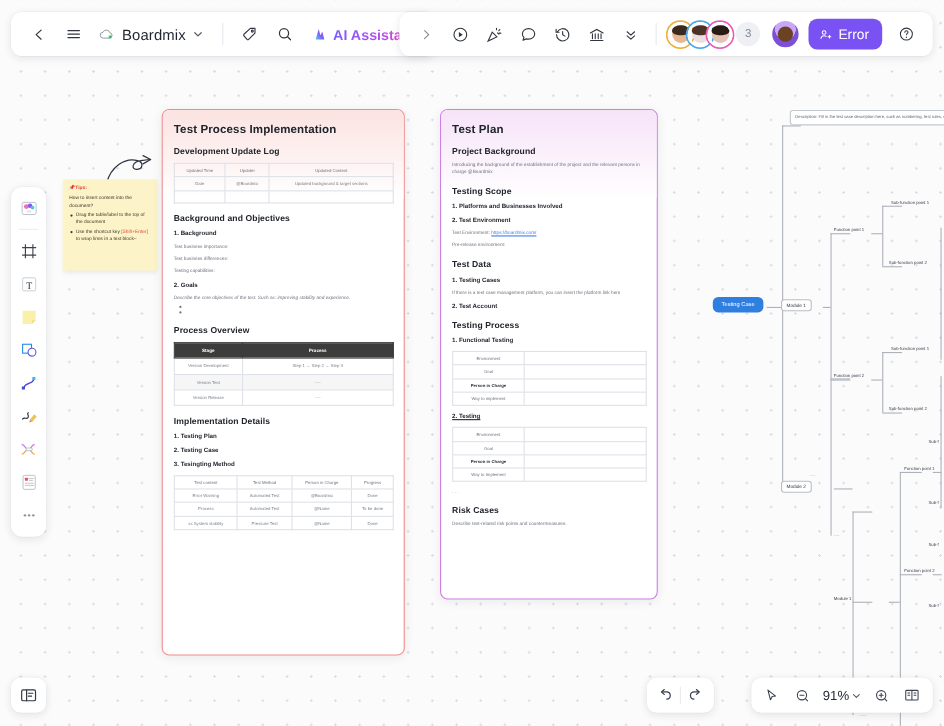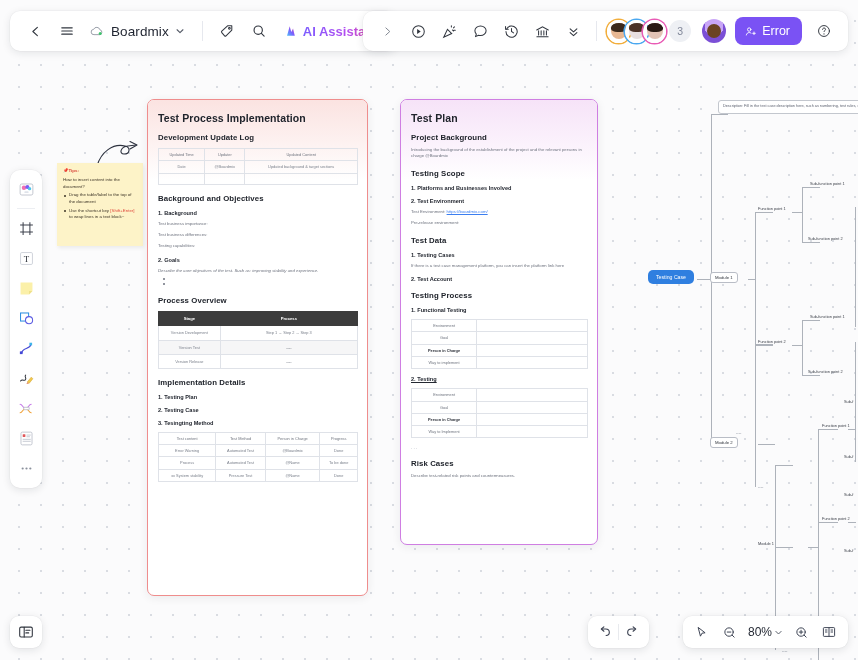--- a/index.html
+++ b/index.html
@@ -757,21 +757,21 @@
     </svg>
   </div>
   <div class="zg-btn">
     <svg width="15" height="15" viewBox="0 0 20 20" fill="none" stroke="#3a4050" stroke-width="1.3" stroke-linecap="round">
       <circle cx="9.4" cy="9.4" r="5.6"></circle>
         <path d="M7 9.4h4.8"></path>
         <path d="M13.6 13.6l2.6 2.6"></path>
     </svg>
   </div>
   <div class="zoom-level">
-    <span>80%</span>
+    <span>91%</span>
     <span>
       <svg width="9" height="9" viewBox="0 0 12 12" fill="none" stroke="#545a66" stroke-width="1.3" stroke-linecap="round" stroke-linejoin="round">
           <path d="M2.5 4.5L6 8l3.5-3.5"></path>
         </svg>
     </span>
   </div>
   <div class="zg-btn">
     <svg width="15" height="15" viewBox="0 0 20 20" fill="none" stroke="#3a4050" stroke-width="1.3" stroke-linecap="round">
       <circle cx="9.4" cy="9.4" r="5.6"></circle>
         <path d="M7 9.4h4.8M9.4 7v4.8"></path>

